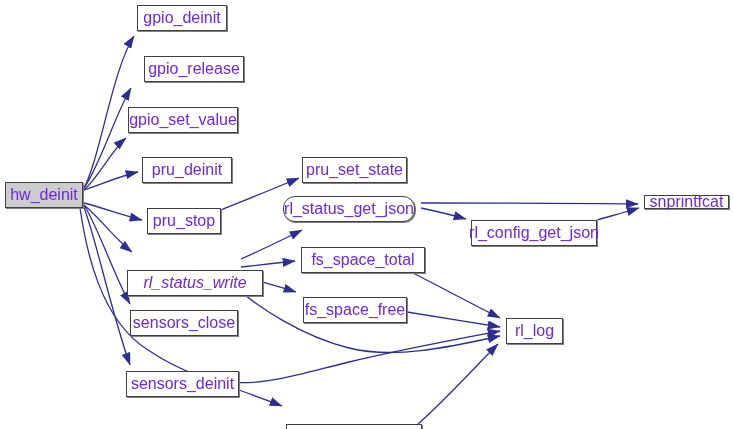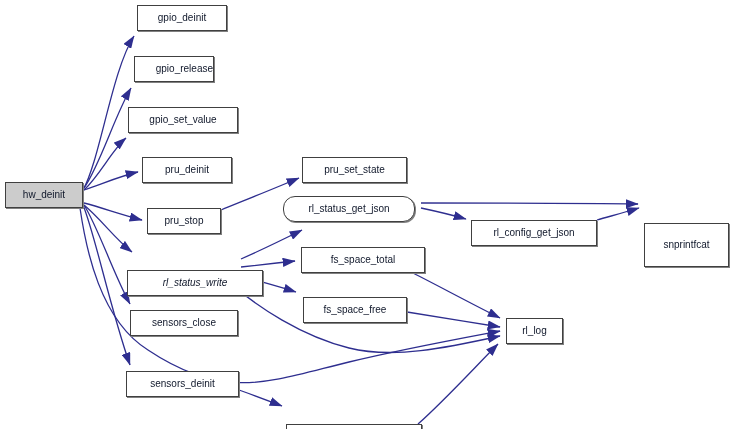--- a/index.html
+++ b/index.html
@@ -22,22 +22,22 @@
     top: 0;
     width: 733px;
     height: 429px;
     pointer-events: none;
   }
   .node {
     position: absolute;
     box-sizing: border-box;
     background: #ffffff;
     border: 1px solid #404040;
-    color: #0f172a;
-    font-size: 10px;
+    color: #6d28d9;
+    font-size: 16px;
     line-height: 1;
     display: flex;
     align-items: center;
     justify-content: center;
     white-space: nowrap;
     box-shadow: 1px 1px 0 0 #808080;
     cursor: default;
   }
   .node.root {
     background: #cccccc;
@@ -80,21 +80,21 @@
       </g>
   </svg>
 
   <div id="nodes">
       <div class="node root" style="left: 5px; top: 182px; width: 78px; height: 26px;">
         <span>hw_deinit</span>
       </div>
       <div class="node" style="left: 137px; top: 5px; width: 90px; height: 26px;">
         <span>gpio_deinit</span>
       </div>
-      <div class="node" style="left: 134px; top: 56px; width: 80px; height: 26px; justify-content: flex-end;">
+      <div class="node" style="left: 144px; top: 56px; width: 100px; height: 26px;">
         <span>gpio_release</span>
       </div>
       <div class="node" style="left: 128px; top: 107px; width: 110px; height: 26px;">
         <span>gpio_set_value</span>
       </div>
       <div class="node" style="left: 142px; top: 157px; width: 90px; height: 26px;">
         <span>pru_deinit</span>
       </div>
       <div class="node" style="left: 147px; top: 208px; width: 74px; height: 26px;">
         <span>pru_stop</span>
@@ -120,18 +120,18 @@
       <div class="node" style="left: 303px; top: 297px; width: 104px; height: 26px;">
         <span>fs_space_free</span>
       </div>
       <div class="node" style="left: 286px; top: 424px; width: 136px; height: 26px;"></div>
       <div class="node" style="left: 471px; top: 220px; width: 126px; height: 26px;">
         <span>rl_config_get_json</span>
       </div>
       <div class="node" style="left: 506px; top: 318px; width: 57px; height: 26px; justify-content: center;">
         <span>rl_log</span>
       </div>
-      <div class="node" style="left: 644px; top: 195px; width: 85px; height: 44px; margin-top: 28px;">
+      <div class="node" style="left: 644px; top: 195px; width: 85px; height: 14px;">
         <span>snprintfcat</span>
       </div>
     </div>
 
 </div>
 
 </body></html>

